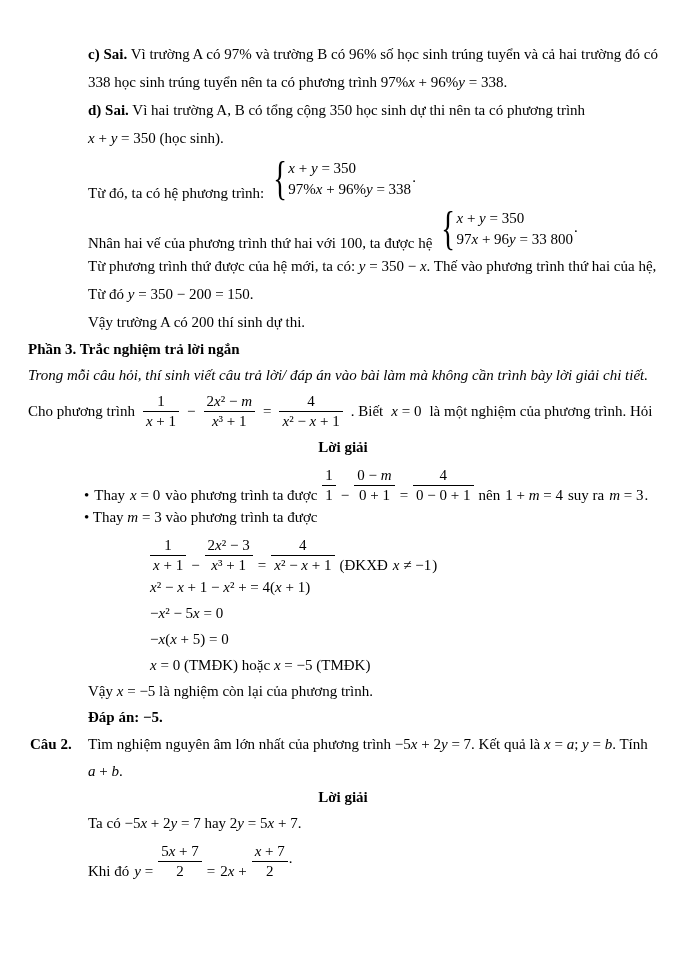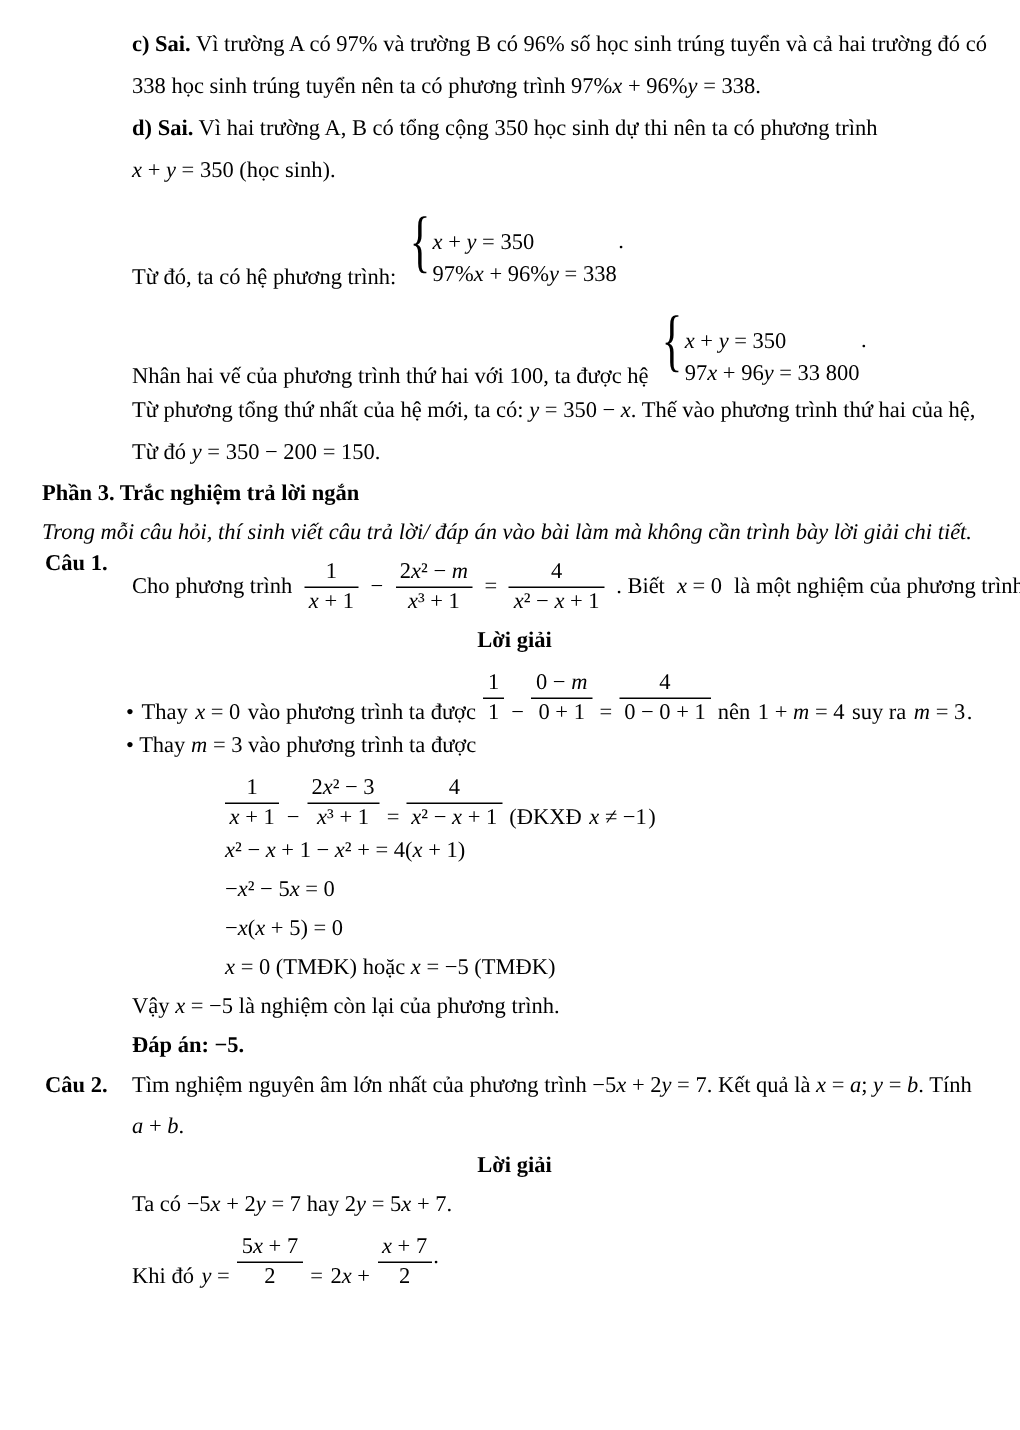--- a/index.html
+++ b/index.html
@@ -1,42 +1,42 @@
 <!DOCTYPE html>
 <html><head>
 <meta charset="utf-8">
 <style>
   html,body { margin:0; padding:0; }
   body {
     width:680px; height:953px; background:#ffffff; color:#000000;
     font-family:"Liberation Serif","DejaVu Serif",serif;
     font-size:15px; overflow:hidden;
   }
-  .page { padding:16px 22px 0 28px; }
+  .page { padding:40px 22px 0 28px; }
   p { margin:0; }
   .line { line-height:28px; }
   .tline { line-height:26px; }
   .ind { margin-left:60px; }           
   .eq-ind { margin-left:122px; }       
   .bullet-ind { margin-left:56px; }
   .bold { font-weight:bold; }
   .italic { font-style:italic; }
   .center-head { text-align:center; font-weight:bold; line-height:26px; }
   
   .frow { display:flex; align-items:flex-end; gap:5px; white-space:nowrap; min-height:44px; }
   .frow.sysrow { min-height:50px; }
   .frac { display:inline-flex; flex-direction:column; text-align:center; line-height:17px; }
   .frac .num { border-bottom:1px solid #000; padding:0 3px 1px 3px; }
   .frac .den { padding:1px 3px 0 3px; }
   .system { display:inline-flex; align-items:center; }
   .brace {
     font-size:46px; line-height:46px; font-weight:400;
     transform:scaleX(0.62); display:inline-block; margin-right:-3px;
   }
-  .sys-col { display:inline-flex; flex-direction:column; line-height:21px; text-align:left;margin-top:24px; }
+  .sys-col { display:inline-flex; flex-direction:column; line-height:21px; text-align:left; }
   .qrow { display:flex; }
   .qlabel { font-weight:bold; flex:0 0 58px; margin-left:2px; }
   .q1row { display:flex; align-items:center; gap:8px; white-space:nowrap; min-height:46px; }
   .enddot { align-self:center; }
   .nogap { margin-left:-4px; }
 </style>
 </head>
 <body>
 
 <div class="page">
@@ -68,30 +68,30 @@
     <span class="system">
       <span class="brace">{</span>
       <span class="sys-col">
         <span class="m"><i>x</i> + <i>y</i> = 350</span>
         <span class="m">97<i>x</i> + 96<i>y</i> = 33 800</span>
       </span>
     </span>
     <span class="enddot nogap">.</span>
   </div>
 
-  <p class="line ind"><span>Từ phương tổng thứ nhất của hệ mới, ta có:</span>
+  <p class="line ind"><span>Từ phương trình thứ được của hệ mới, ta có:</span>
     <span class="m"><i>y</i> = 350 − <i>x</i></span><span>. Thế vào phương trình thứ hai của hệ,</span></p>
   <p class="line ind"><span>Từ đó</span>
     <span class="m"><i>y</i> = 350 − 200 = 150</span><span>.</span></p>
+  <p class="line ind">Vậy trường A có 200 thí sinh dự thi.</p>
 
   <p class="tline bold">Phần 3. Trắc nghiệm trả lời ngắn</p>
   <p class="tline italic">Trong mỗi câu hỏi, thí sinh viết câu trả lời/ đáp án vào bài làm mà không cần trình bày lời giải chi tiết.</p>
 
   <div class="qrow">
-    <span class="qlabel">Câu 1.</span>
     <span class="q1row">
       <span>Cho phương trình</span>
       <span class="frac">
           <span class="num m">1</span>
           <span class="den m"><i>x</i> + 1</span>
         </span>
       <span class="m">−</span>
       <span class="frac">
           <span class="num m">2<i>x</i>² − <i>m</i></span>
           <span class="den m"><i>x</i>³ + 1</span>

